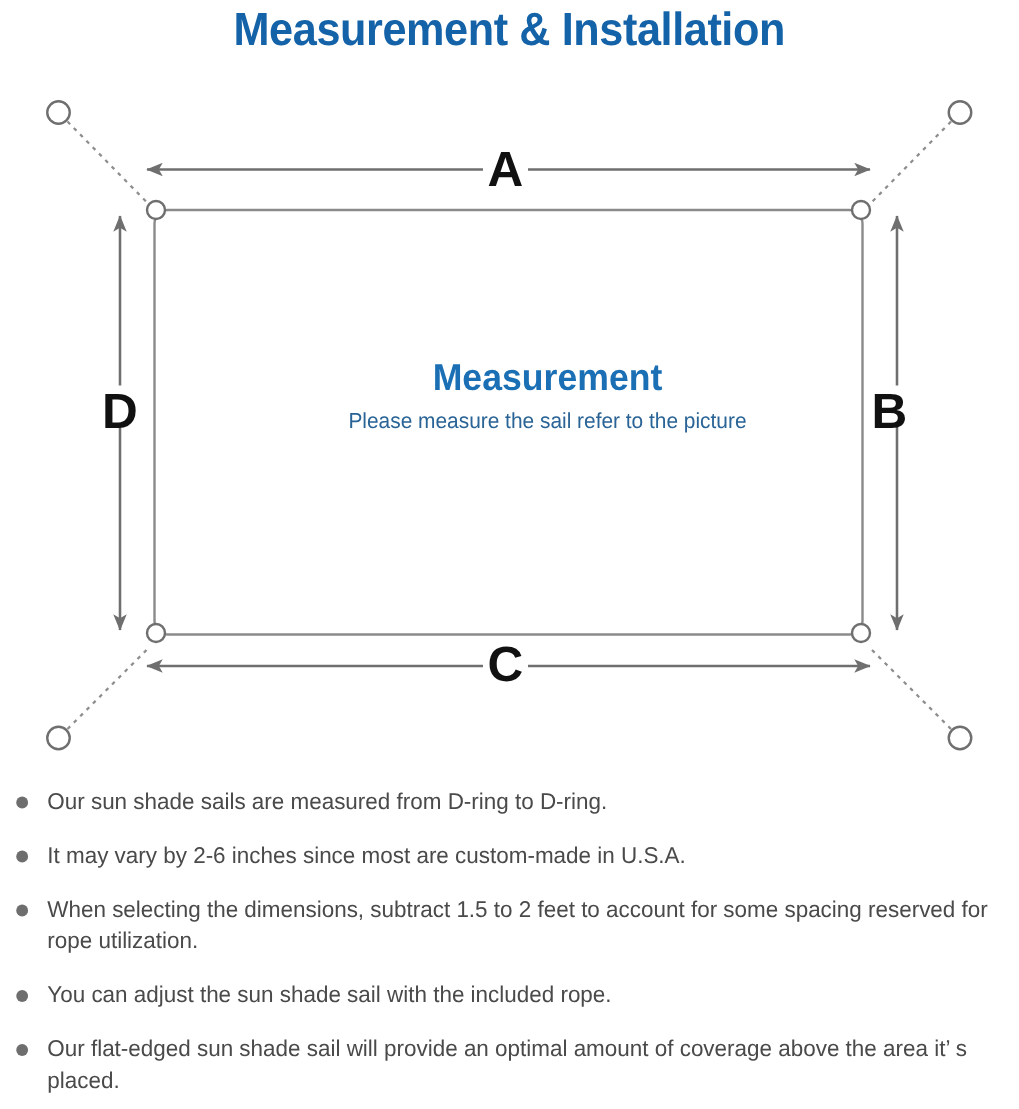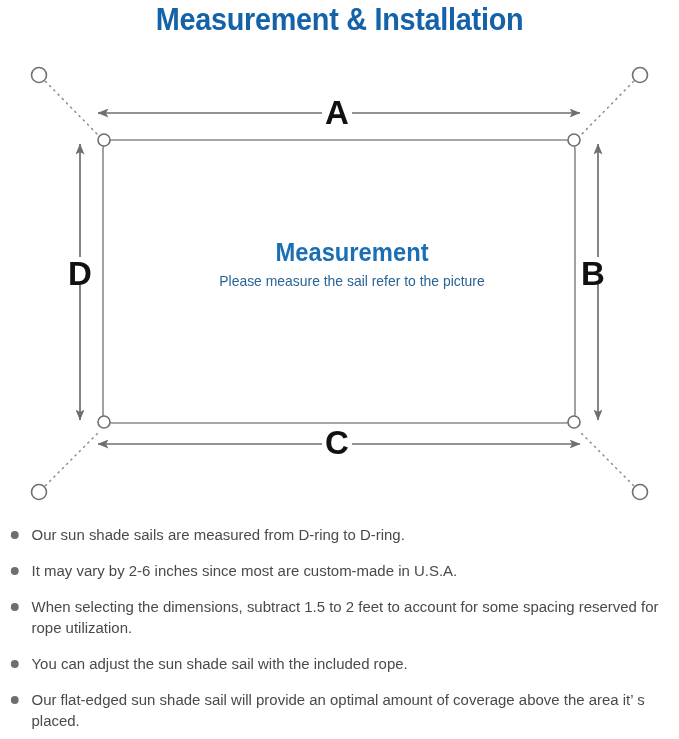--- a/index.html
+++ b/index.html
@@ -36,21 +36,21 @@
     position: absolute;
     left: 0;
     top: 52px;
     width: 679px;
     height: 460px;
   }
 
   
   .center-label {
     position: absolute;
-    left: 90px;
+    left: 103px;
     top: 185px;
     width: 524px;
     text-align: center;
     pointer-events: none;
   }
   .center-title {
     font-family: "Liberation Sans", sans-serif;
     font-size: 25px;
     font-weight: bold;
     color: #1a6fb5;

